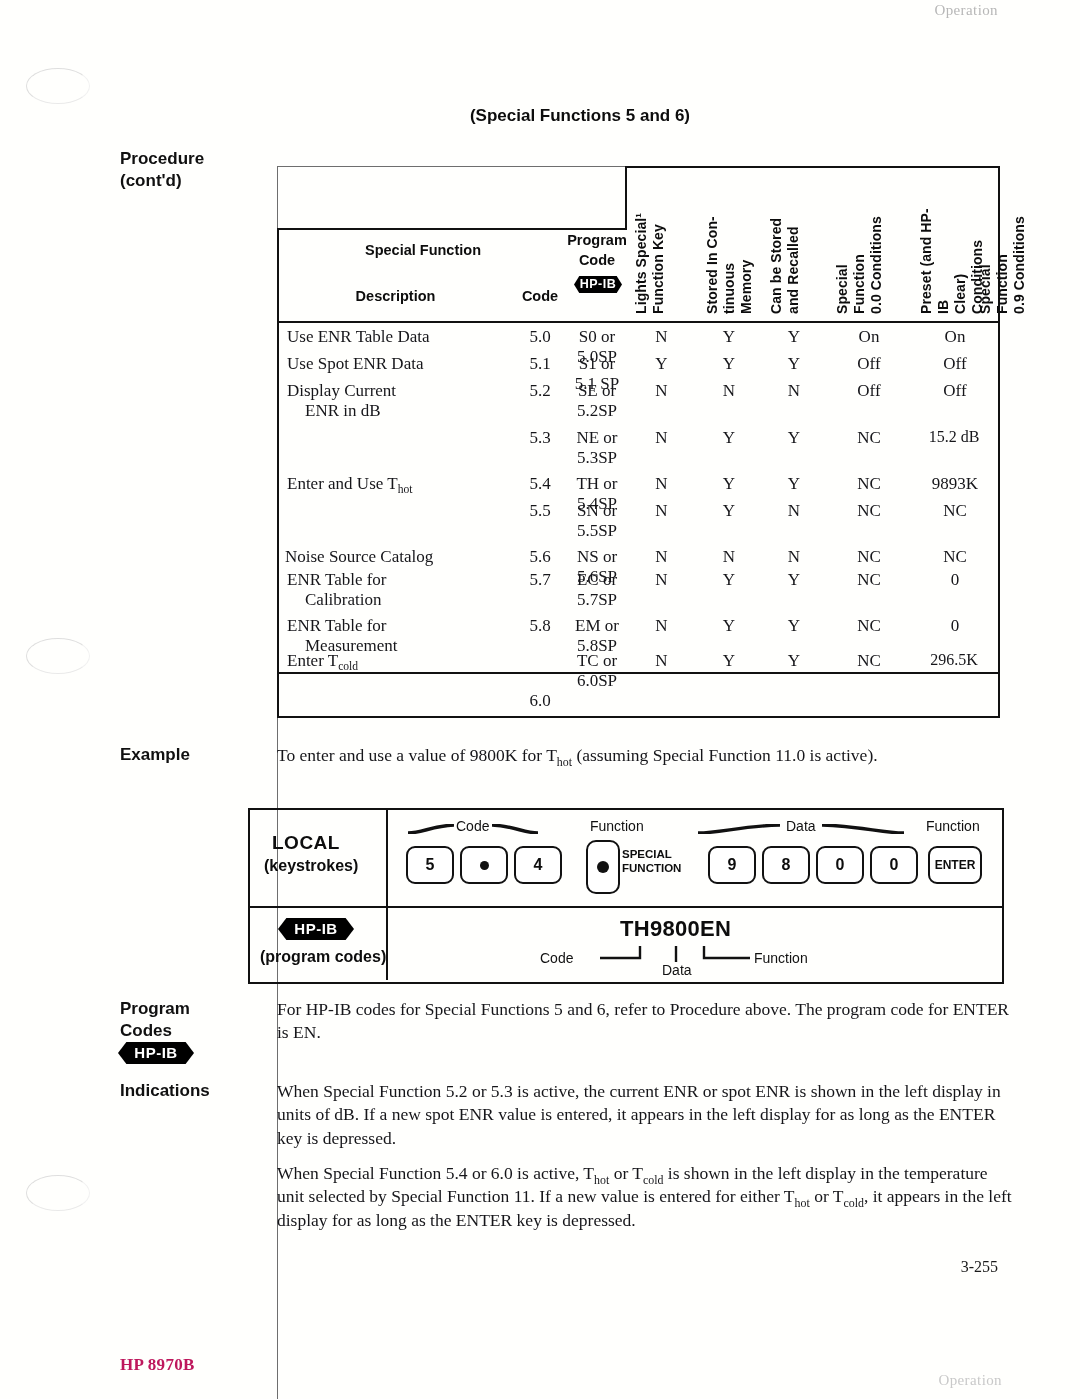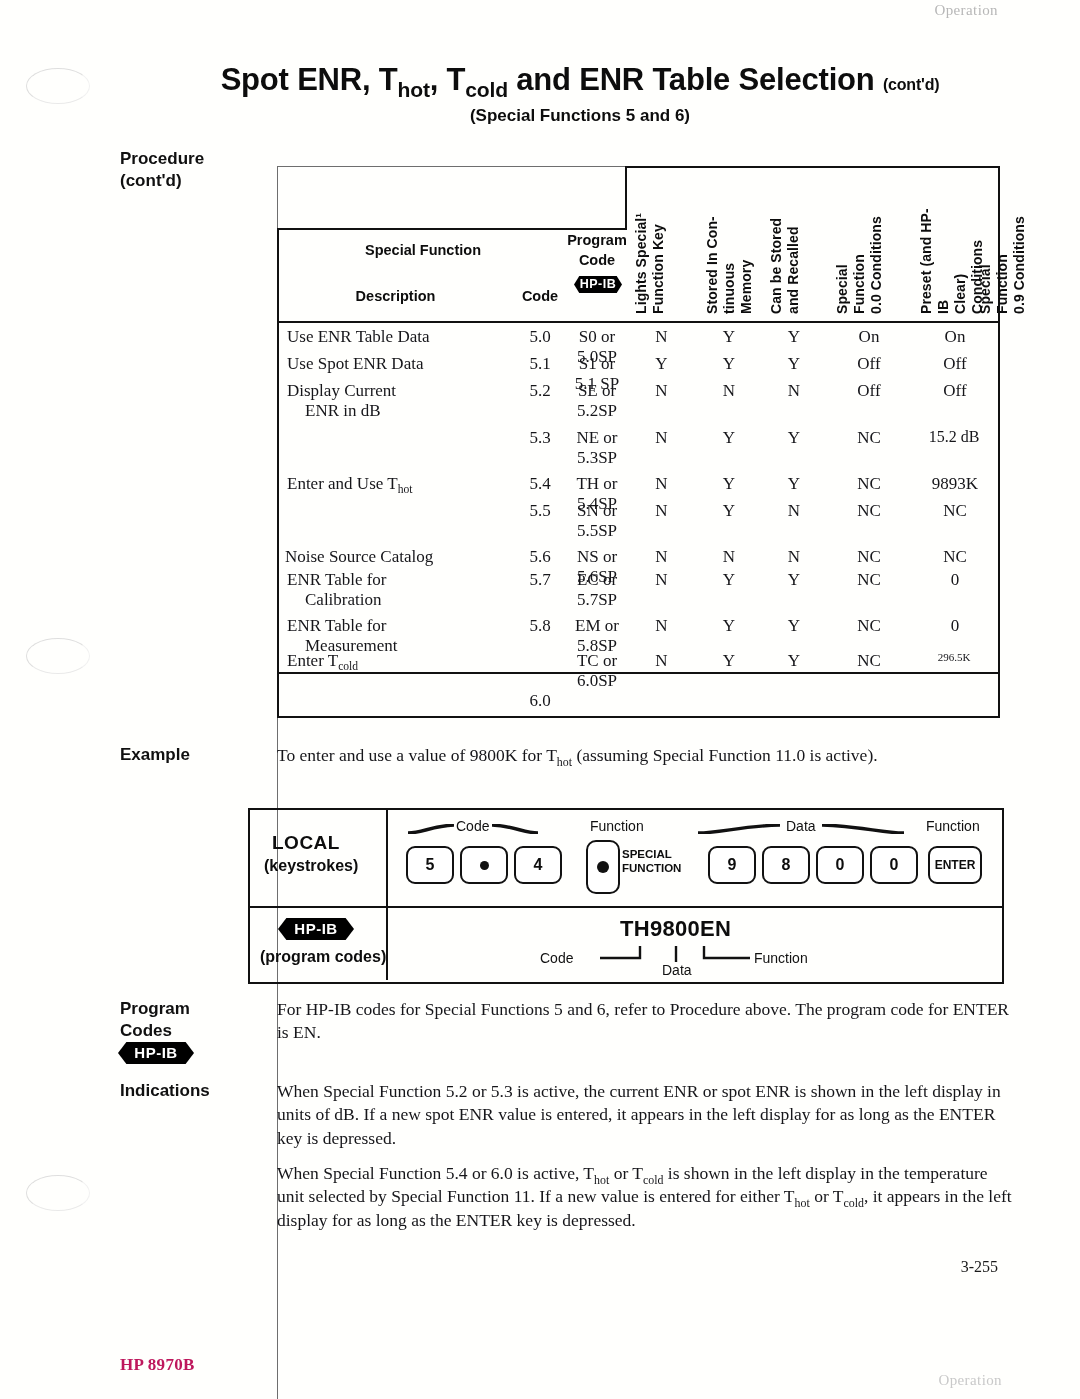--- a/index.html
+++ b/index.html
@@ -101,24 +101,20 @@
 <body>
 
 <div class="page">
 
   <div class="hole h1"></div>
   <div class="hole h2"></div>
   <div class="hole h3"></div>
 
   <div class="runhead-top">Operation</div>
 
-  <div class="title">
-    <span>Spot ENR, T</span><sub>hot</sub><span>, T</span><sub>cold</sub><span> and ENR Table Selection</span>
-    <span class="contd">(cont'd)</span>
-  </div>
   <div class="subtitle">(Special Functions 5 and 6)</div>
 
   <div class="sidelabel" style="left:120px;top:148px;">
     <div>Procedure</div>
     <div>(cont'd)</div>
   </div>
 
   <div class="tbl">
 
     <div class="ln lnh" style="left:348px;top:0;width:375px;"></div>
@@ -262,21 +258,21 @@
 
     <div class="dcell" style="left:10px;top:485px;width:224px;">
       <span>Enter T</span><sub>cold</sub>
     </div>
     <div class="ccell" style="left:237px;top:485px;width:52px;margin-top:40px;">6.0</div>
     <div class="ccell" style="left:292px;top:485px;width:56px;">TC or 6.0SP</div>
     <div class="ccell" style="left:350px;top:485px;width:69px;">N</div>
     <div class="ccell" style="left:421px;top:485px;width:62px;">Y</div>
     <div class="ccell" style="left:485px;top:485px;width:64px;">Y</div>
     <div class="ccell" style="left:551px;top:485px;width:82px;">NC</div>
-    <div class="ccell" style="left:633px;top:485px;width:88px;font-size:11px;">296.5K</div>
+    <div class="ccell" style="left:633px;top:485px;width:88px;font-size:16px;">296.5K</div>
 
   </div>
 
   <div class="sidelabel" style="left:120px;top:744px;">Example</div>
   <div class="para" style="left:268px;top:744px;width:740px;">
     <span>To enter and use a value of 9800K for T</span><sub>hot</sub><span> (assuming Special Function 11.0 is active).</span>
   </div>
 
   <div class="exbox">
     <div class="exsplit-h"></div>

